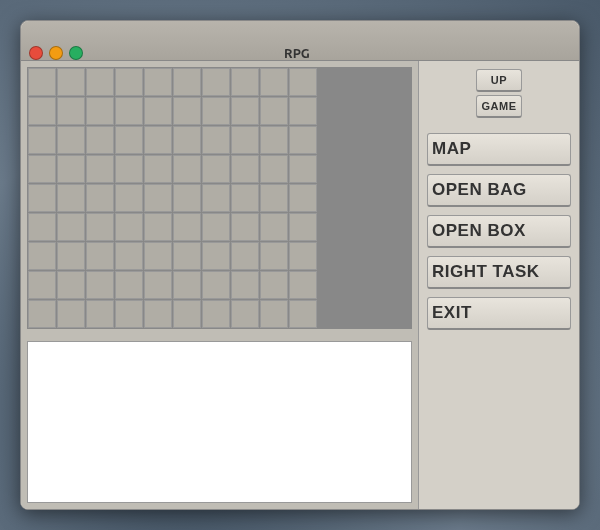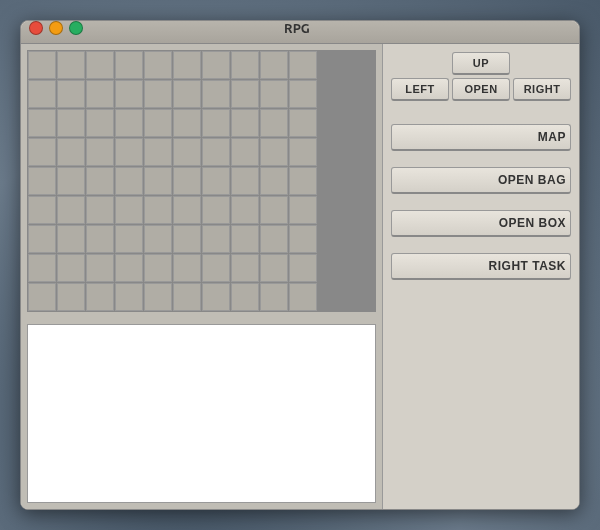--- a/index.html
+++ b/index.html
@@ -22,23 +22,23 @@
       border-radius: 8px;
       box-shadow: 0 4px 20px rgba(0,0,0,0.5);
       display: flex;
       flex-direction: column;
       overflow: hidden;
       border: 1px solid #888;
     }
 
     .titlebar {
       background: linear-gradient(to bottom, #b8b4ac, #a8a49c);
-      height: 23px;
-      display: flex;
-      align-items: flex-start;
+      height: 40px;
+      display: flex;
+      align-items: flex-end;
       padding: 0 8px;
       border-bottom: 1px solid #888;
       border-radius: 8px 8px 0 0;
       flex-shrink: 0;
     }
 
     .titlebar-buttons {
       display: flex;
       gap: 6px;
       align-items: center;
@@ -102,26 +102,26 @@
 
     .text-area {
       flex: 1;
       background: #ffffff;
       margin: 6px;
       border: 1px solid #999;
       min-height: 80px;
     }
 
     .controls-panel {
-      width: 196px;
+      width: 160px;
       background: #d4d0c8;
       padding: 8px;
       display: flex;
       flex-direction: column;
-      gap: 16px;
+      gap: 8px;
       flex-shrink: 0;
     }
 
     .direction-controls {
       display: grid;
       grid-template-columns: 1fr 1fr 1fr;
       grid-template-rows: auto auto auto;
       gap: 3px;
       margin-bottom: 4px;
     }
@@ -158,26 +158,26 @@
     .dir-btn.right-btn {
       grid-column: 3;
       grid-row: 2;
     }
 
     .action-btn {
       background: linear-gradient(to bottom, #e8e4dc, #d4d0c8);
       border: 1px solid #999;
       border-bottom: 2px solid #888;
       border-radius: 3px;
-      font-size: 12px;
+      font-size: 17px;
       font-weight: bold;
       color: #333;
       cursor: pointer;
       padding: 5px 4px;
-      text-align: right;
+      text-align: left;
       letter-spacing: 0.5px;
       width: 100%;
     }
   </style>
 </head>
 <body>
 
 <div class="window">
   <div class="titlebar">
     <div class="titlebar-buttons">
@@ -283,24 +283,23 @@
             <div class="grid-cell"></div>
             <div class="grid-cell"></div>
           </div>
       </div>
       <div class="text-area"></div>
     </div>
 
     <div class="controls-panel">
       <div class="direction-controls">
         <button class="dir-btn up-btn">UP</button>
-        <button class="dir-btn left-btn">LEFT</button>
-        <button class="dir-btn down-btn">OPEN</button>
-        <button class="dir-btn right-btn">RIGHT</button>
+        <button class="dir-btn down-btn">GAME</button>
       </div>
 
       <button class="action-btn">MAP</button>
       <button class="action-btn">OPEN BAG</button>
       <button class="action-btn">OPEN BOX</button>
       <button class="action-btn">RIGHT TASK</button>
+      <button class="action-btn">EXIT</button>
     </div>
   </div>
 </div>
 
 </body></html>

